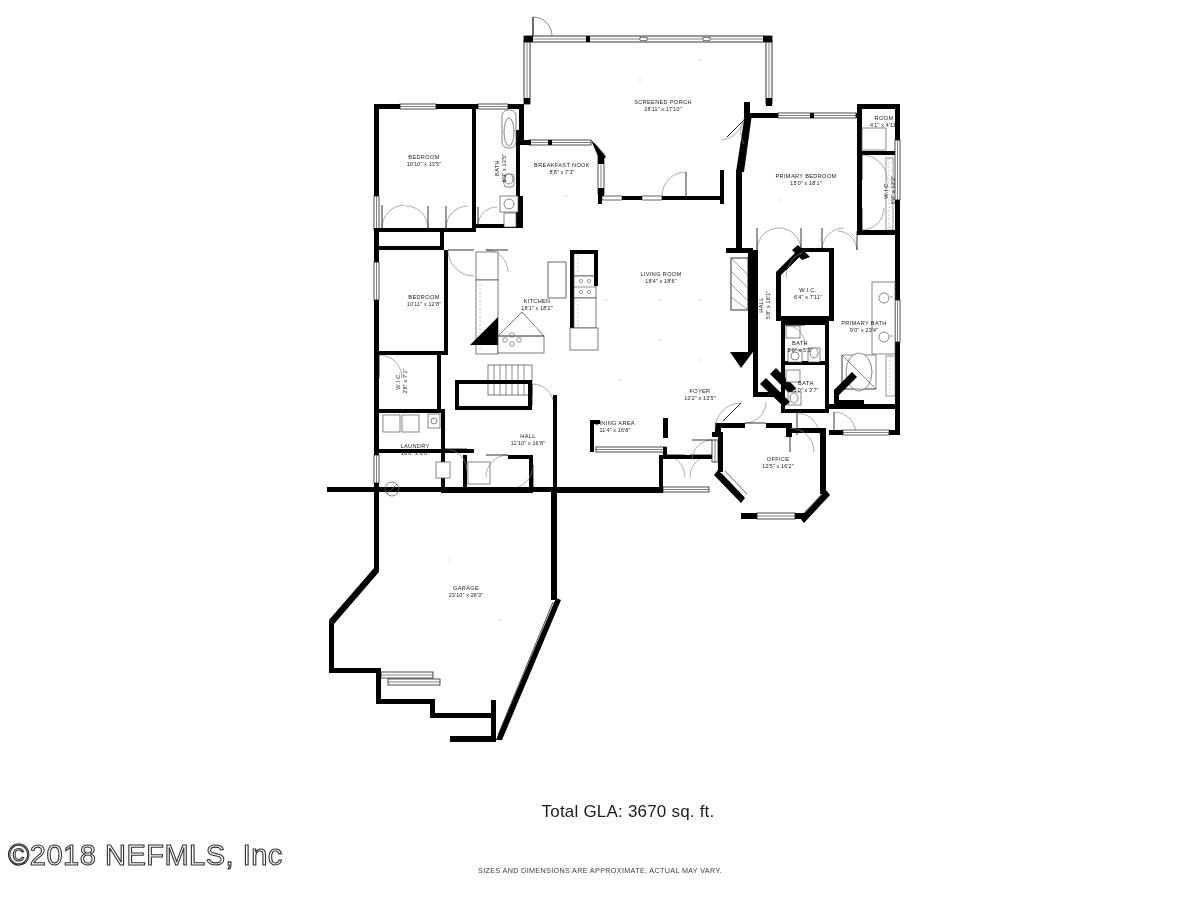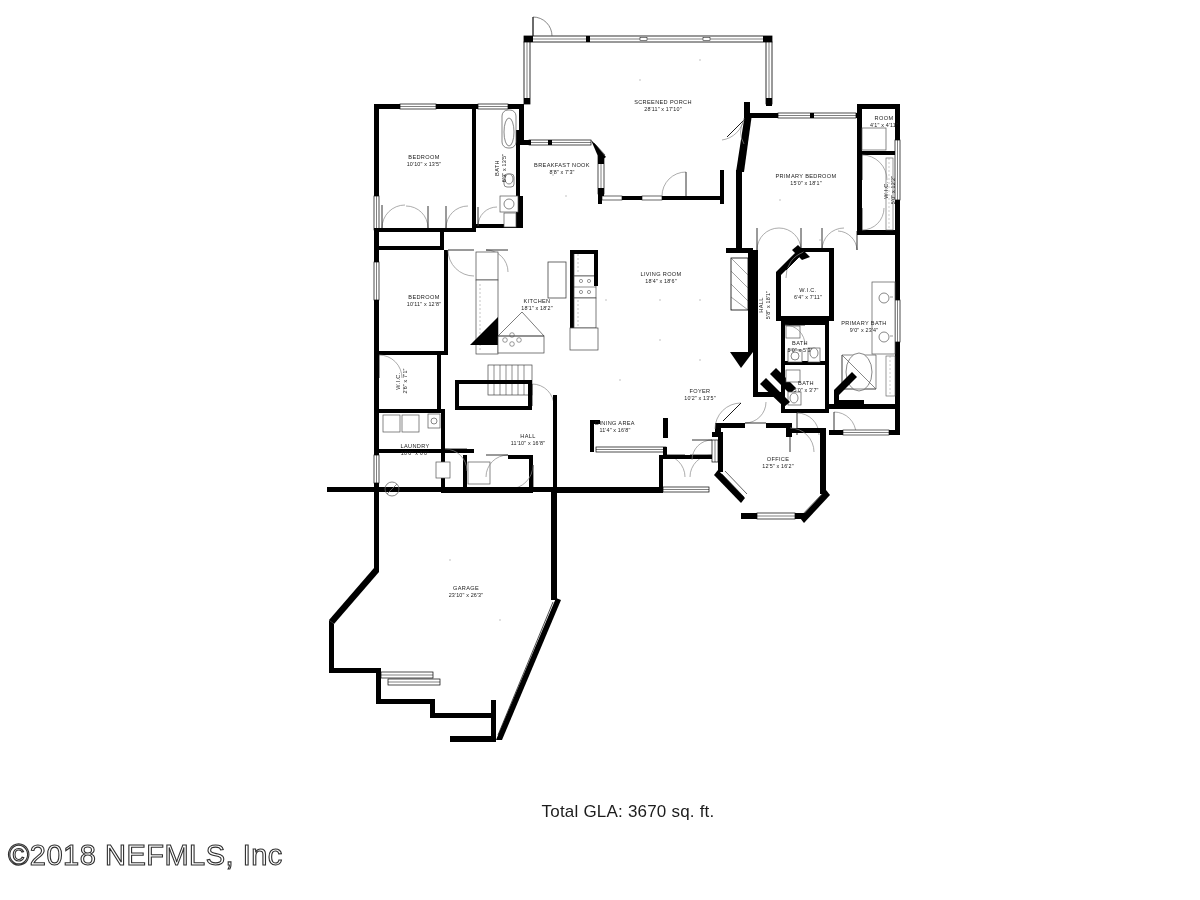--- a/index.html
+++ b/index.html
@@ -631,15 +631,16 @@
         <g>
           <text class="rm-name" x="466" y="590">GARAGE</text>
           <text class="rm-dim" x="466" y="597.2">23'10" x 26'3"</text>
         </g>
       </g>
 
   </svg>
 
   <div class="footer-total">Total GLA: 3670 sq. ft.</div>
 
+  <div class="footer-disclaimer">SIZES AND DIMENSIONS ARE APPROXIMATE, ACTUAL MAY VARY.</div>
 
   <div class="watermark">©2018 NEFMLS, Inc</div>
 </div>
 
 </body></html>

